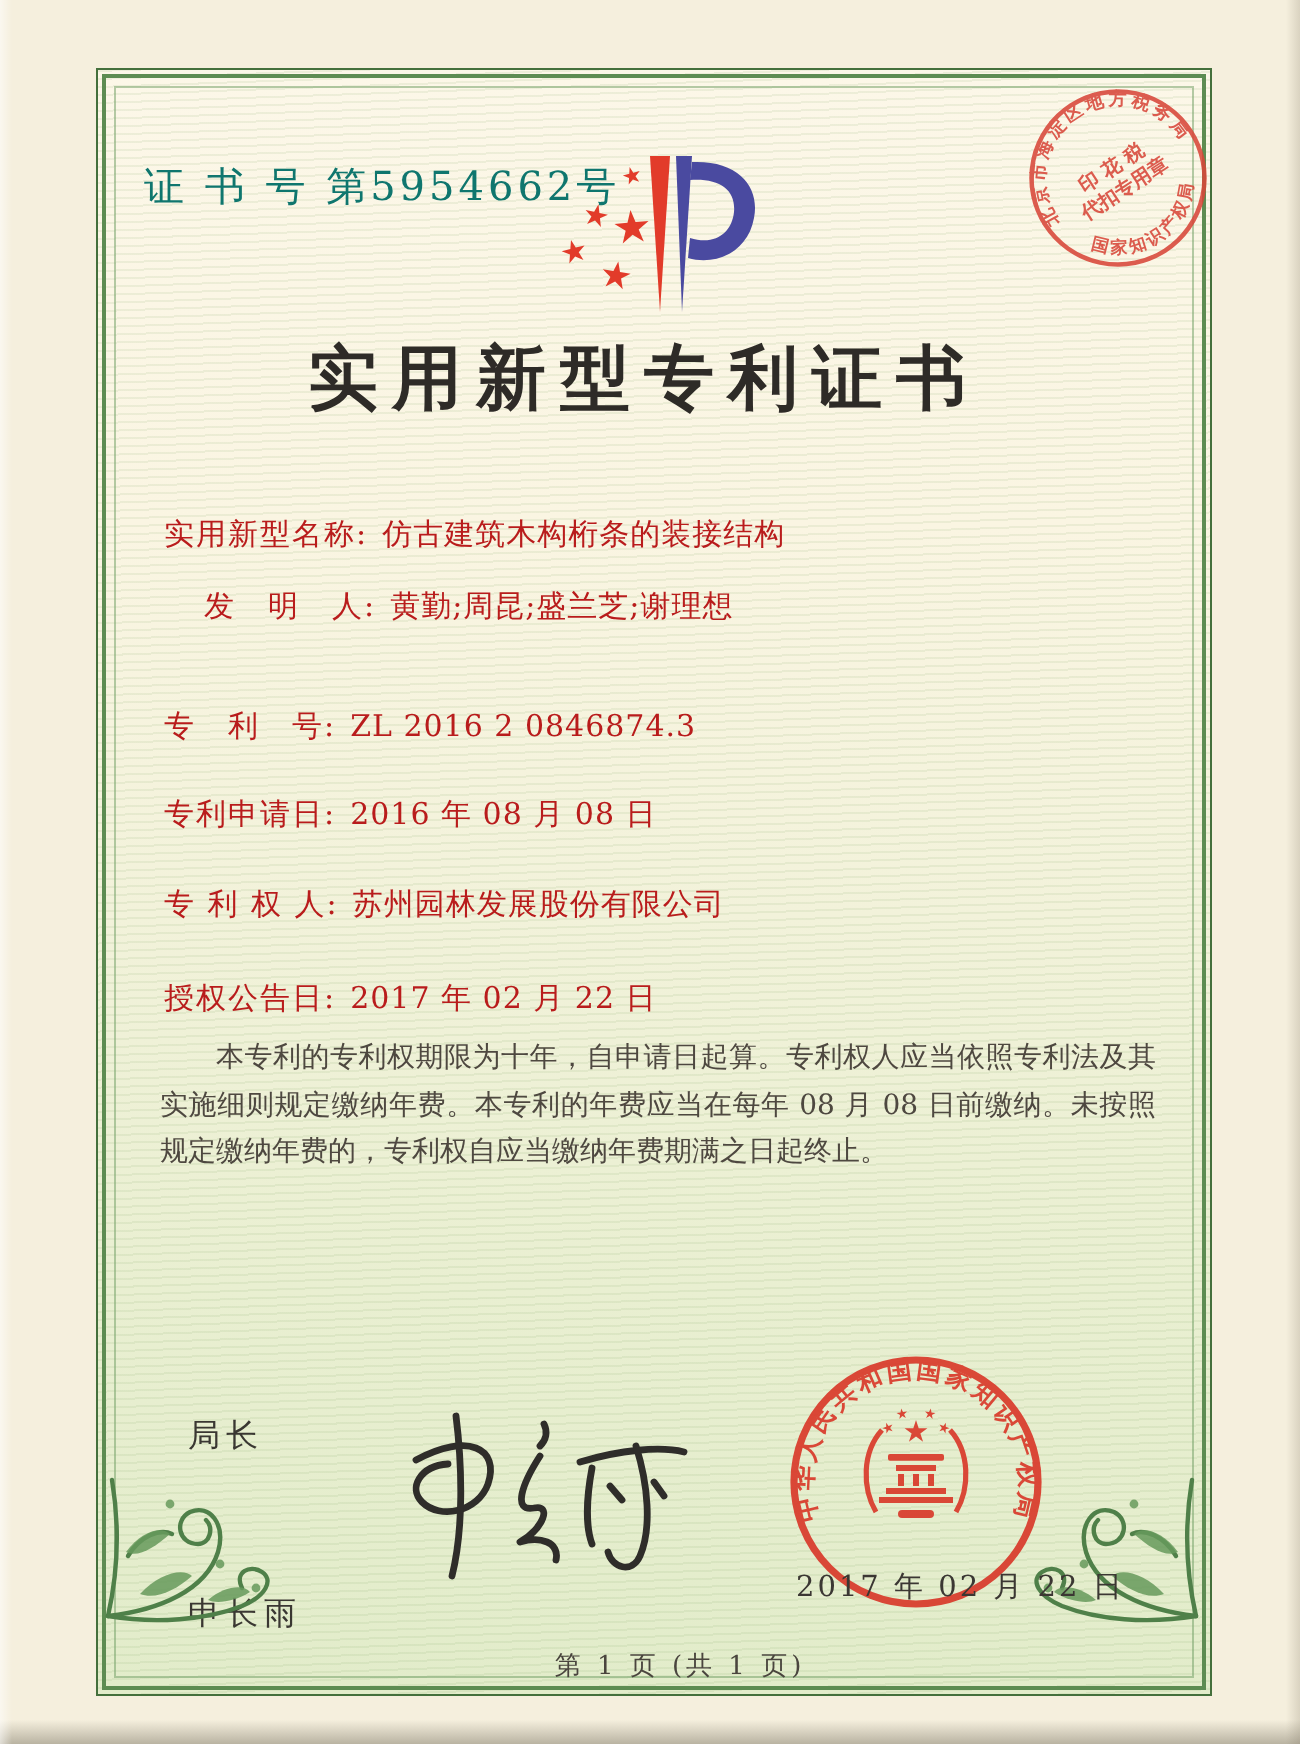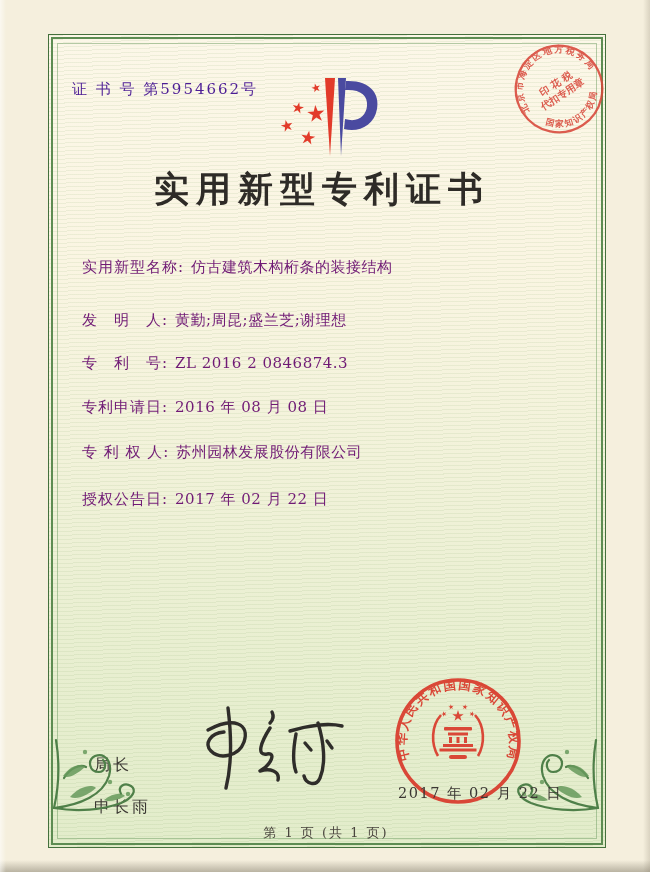--- a/index.html
+++ b/index.html
@@ -23,60 +23,60 @@
       repeating-linear-gradient(178deg, rgba(136,172,110,0.13) 0px, rgba(136,172,110,0.13) 1px, rgba(0,0,0,0) 1px, rgba(0,0,0,0) 4px),
       linear-gradient(180deg,#fcf7e8 0%, #faf5e2 28%, #f2f2da 52%, #e9efd1 75%, #e2ecca 100%);
   }
   .frame::before{
     content:"";position:absolute;inset:2px;border:2px solid #5d8c52;pointer-events:none;
   }
   .frame::after{
     content:"";position:absolute;inset:8px;border:1px solid rgba(121,164,107,0.55);pointer-events:none;
   }
 
-  .cert-no{position:absolute;left:72px;top:80px;font-size:15px;letter-spacing:2px;color:#4c1d95;z-index:3;}
+  .cert-no{position:absolute;left:72px;top:80px;font-size:20px;letter-spacing:2px;color:#0f766e;z-index:3;}
 
   .logo{position:absolute;left:266px;top:68px;width:132px;height:108px;z-index:3;}
 
   .tax-stamp{position:absolute;left:512px;top:42px;width:94px;height:94px;z-index:6;opacity:0.88;}
 
   .title{
     position:absolute;left:48px;top:166px;width:548px;text-align:center;
     font-size:35px;font-weight:bold;letter-spacing:7px;color:#2e2b27;z-index:3;
   }
-  .field-row{position:absolute;left:82px;white-space:nowrap;font-size:15px;color:#701a75;z-index:3;}
+  .field-row{position:absolute;left:82px;white-space:nowrap;font-size:15px;color:#b91c1c;z-index:3;}
   .field-row .lbl{letter-spacing:1px;}
   .field-row .val{margin-left:7px;letter-spacing:0.5px;}
-  .row-0{top:258px;} .row-1{top:311px;} .row-2{top:354px;}
+  .row-0{top:258px;} .row-1{top:294px;margin-left:20px;} .row-2{top:354px;}
   .row-3{top:398px;} .row-4{top:443px;} .row-5{top:490px;}
 
   .body-text{
     position:absolute;left:80px;top:518px;width:498px;z-index:3;
     font-size:14px;line-height:23.5px;color:#4e4840;text-align:justify;
   }
   .body-text p{margin:0;text-indent:2em;}
 
   .officer{position:absolute;left:94px;z-index:3;font-size:16px;color:#3a3732;letter-spacing:3px;}
-  .officer-title{top:708px;margin-top:47px;}
+  .officer-title{top:708px;}
   .officer-name{top:756px;margin-top:41px;}
 
   .signature{position:absolute;left:190px;top:698px;width:160px;height:92px;z-index:4;}
 
   .main-seal{position:absolute;left:393px;top:676px;width:130px;height:130px;z-index:5;opacity:0.92;}
   .seal-date{
     position:absolute;left:398px;top:784px;z-index:7;
     font-size:14.5px;color:#3b3733;letter-spacing:1.5px;white-space:nowrap;
   }
 
   .flourish{position:absolute;width:112px;height:112px;z-index:4;}
   .flourish-left{left:50px;top:702px;}
   .flourish-right{left:490px;top:702px;transform:scaleX(-1);}
 
   .footer{
-    position:absolute;left:48px;top:824px;width:556px;text-align:center;
+    position:absolute;left:62px;top:824px;width:556px;text-align:center;
     font-size:13px;color:#4a453e;letter-spacing:2px;z-index:3;
   }
 
   svg text{font-family:"DejaVu Serif","Liberation Serif",serif;}
 </style>
 </head>
 <body>
 
 <div class="frame"></div>
 
@@ -133,20 +133,21 @@
   <span class="lbl">专利申请日:</span><span class="val">2016 年 08 月 08 日</span>
 </div>
 <div class="field-row row-4">
   <span class="lbl">专 利 权 人:</span><span class="val">苏州园林发展股份有限公司</span>
 </div>
 <div class="field-row row-5">
   <span class="lbl">授权公告日:</span><span class="val">2017 年 02 月 22 日</span>
 </div>
 
 <div class="body-text">
+  <p>本专利的专利权期限为十年，自申请日起算。专利权人应当依照专利法及其实施细则规定缴纳年费。本专利的年费应当在每年 08 月 08 日前缴纳。未按照规定缴纳年费的，专利权自应当缴纳年费期满之日起终止。</p>
 </div>
 
 <div class="officer officer-title">局长</div>
 <div class="officer officer-name">申长雨</div>
 
 <svg class="signature" viewBox="0 0 160 92">
   <g fill="none" stroke="#2f2d2a" stroke-width="3.4" stroke-linecap="round" stroke-linejoin="round">
     <path d="M18,32 C44,18 60,26 54,44 C49,58 30,62 21,53 C14,46 20,35 34,34"></path>
     <path d="M38,10 C41,34 42,66 36,90"></path>
     <path d="M82,14 C84,18 83,22 80,25"></path>

